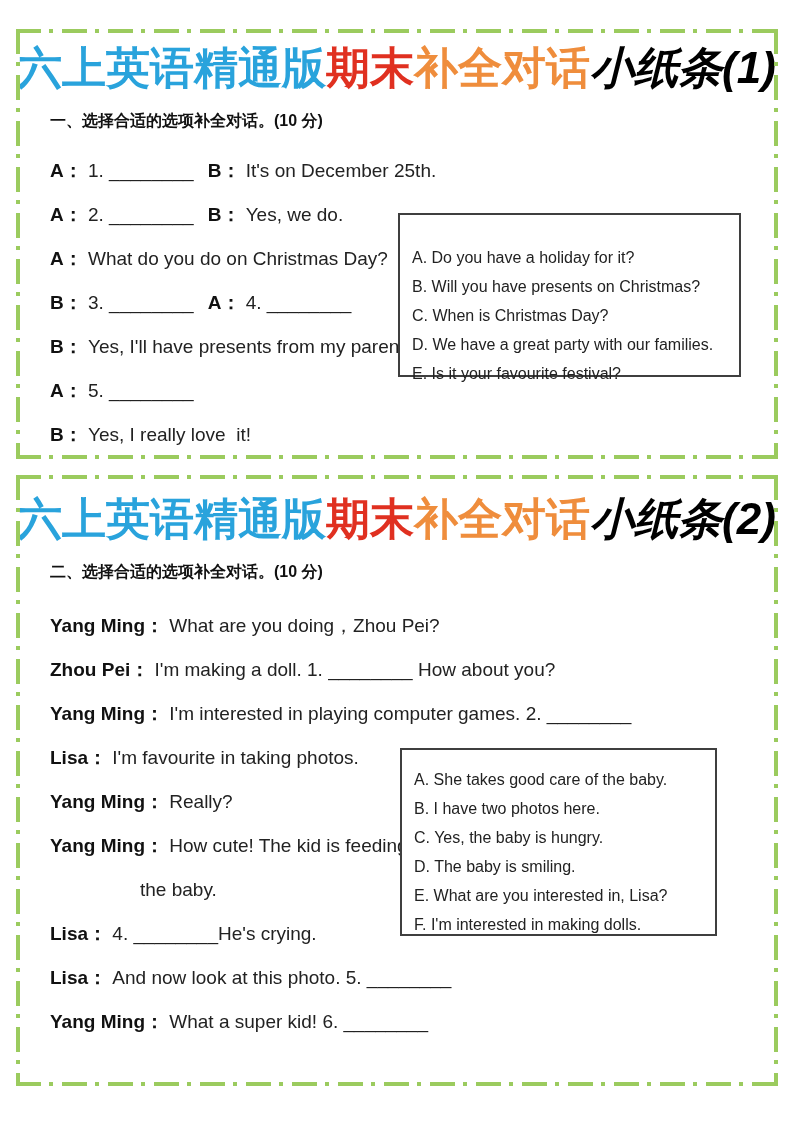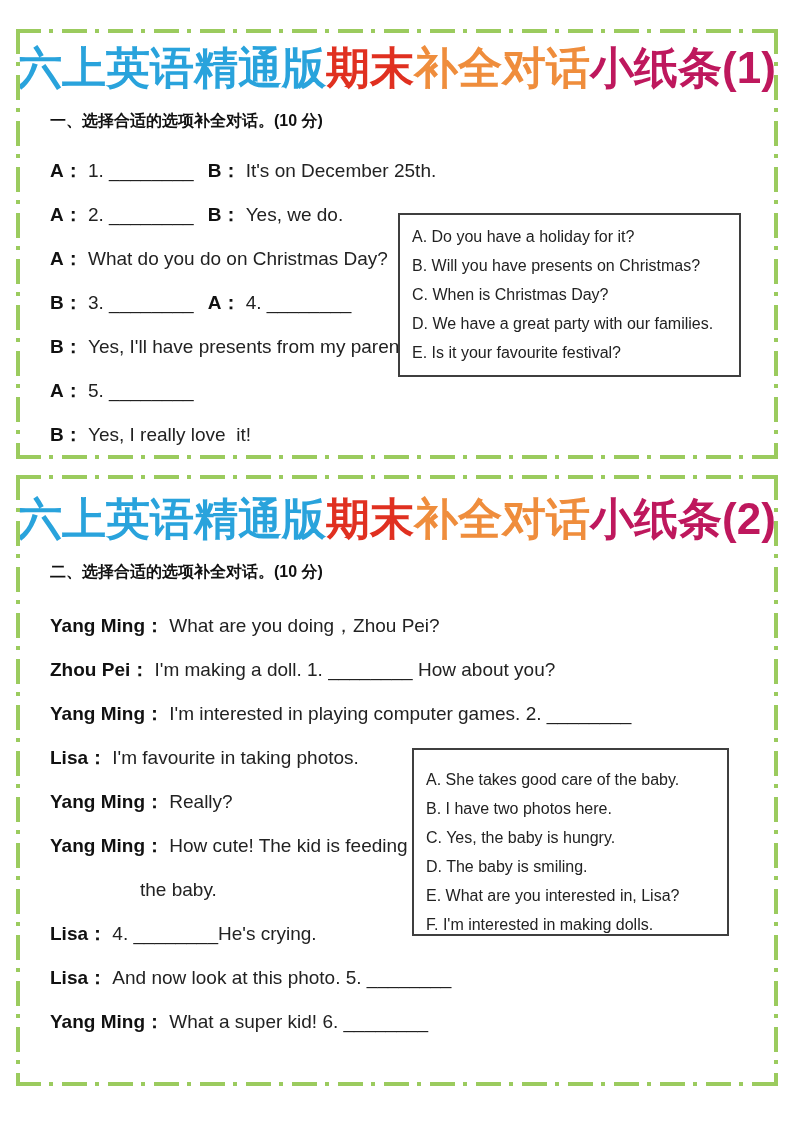--- a/index.html
+++ b/index.html
@@ -22,41 +22,41 @@
   .bh.top { top:0; } .bh.bot { bottom:0; }
   .bv.lft { left:0; } .bv.rgt { right:0; }
 
   .title {
     margin-top:15px; text-align:center; white-space:nowrap;
     font-size:44px; font-weight:700; line-height:48px; letter-spacing:0px;
   }
   .c-blue   { color:var(--blue); }
   .c-red    { color:var(--red); }
   .c-orange { color:var(--orange); }
-  .c-black  { color:#be185d; }
+  .c-black  { color:#000000;font-style:italic; }
 
   .heading {
     margin:16px 0 0 34px; font-size:16px; font-weight:700; color:#111;
     line-height:26px;
   }
   .dialogue { margin:26px 0 0 34px; font-size:19px; }
   .dlg-row { line-height:22px; margin-bottom:22px; white-space:nowrap; }
   .spk { font-weight:700; color:#111; }
   .seg { white-space:pre-wrap; }
   .seg + .seg { margin-left:14px; }
   .seg.indent { padding-left:90px; }
 
   .optbox {
     position:absolute; box-sizing:border-box;
     border:2px solid #3f3f3f; background:#fff;
     font-size:16px; line-height:29px; color:#222;
-    padding:7px 8px 0 12px;
+    padding:28px 8px 0 12px;
   }
   .optbox1 { left:398px; top:213px; width:343px; height:164px; }
-  .optbox2 { left:412px; top:748px; width:317px; height:188px; padding-top:15px; }
+  .optbox2 { left:400px; top:748px; width:317px; height:188px; padding-top:15px; }
   .opt { white-space:nowrap; }
 
   .dialogue2-adjust { margin-top:30px; }
 </style>
 </head>
 <body style="--blue: #29a3dc; --red: #e03020; --orange: #ef8d3c; --green: #9bcb5e;">
 
 <div class="sheet" style="left:16px; top:29px; width:762px; height:430px;">
   <div class="bh top"></div>
   <div class="bh bot"></div>

